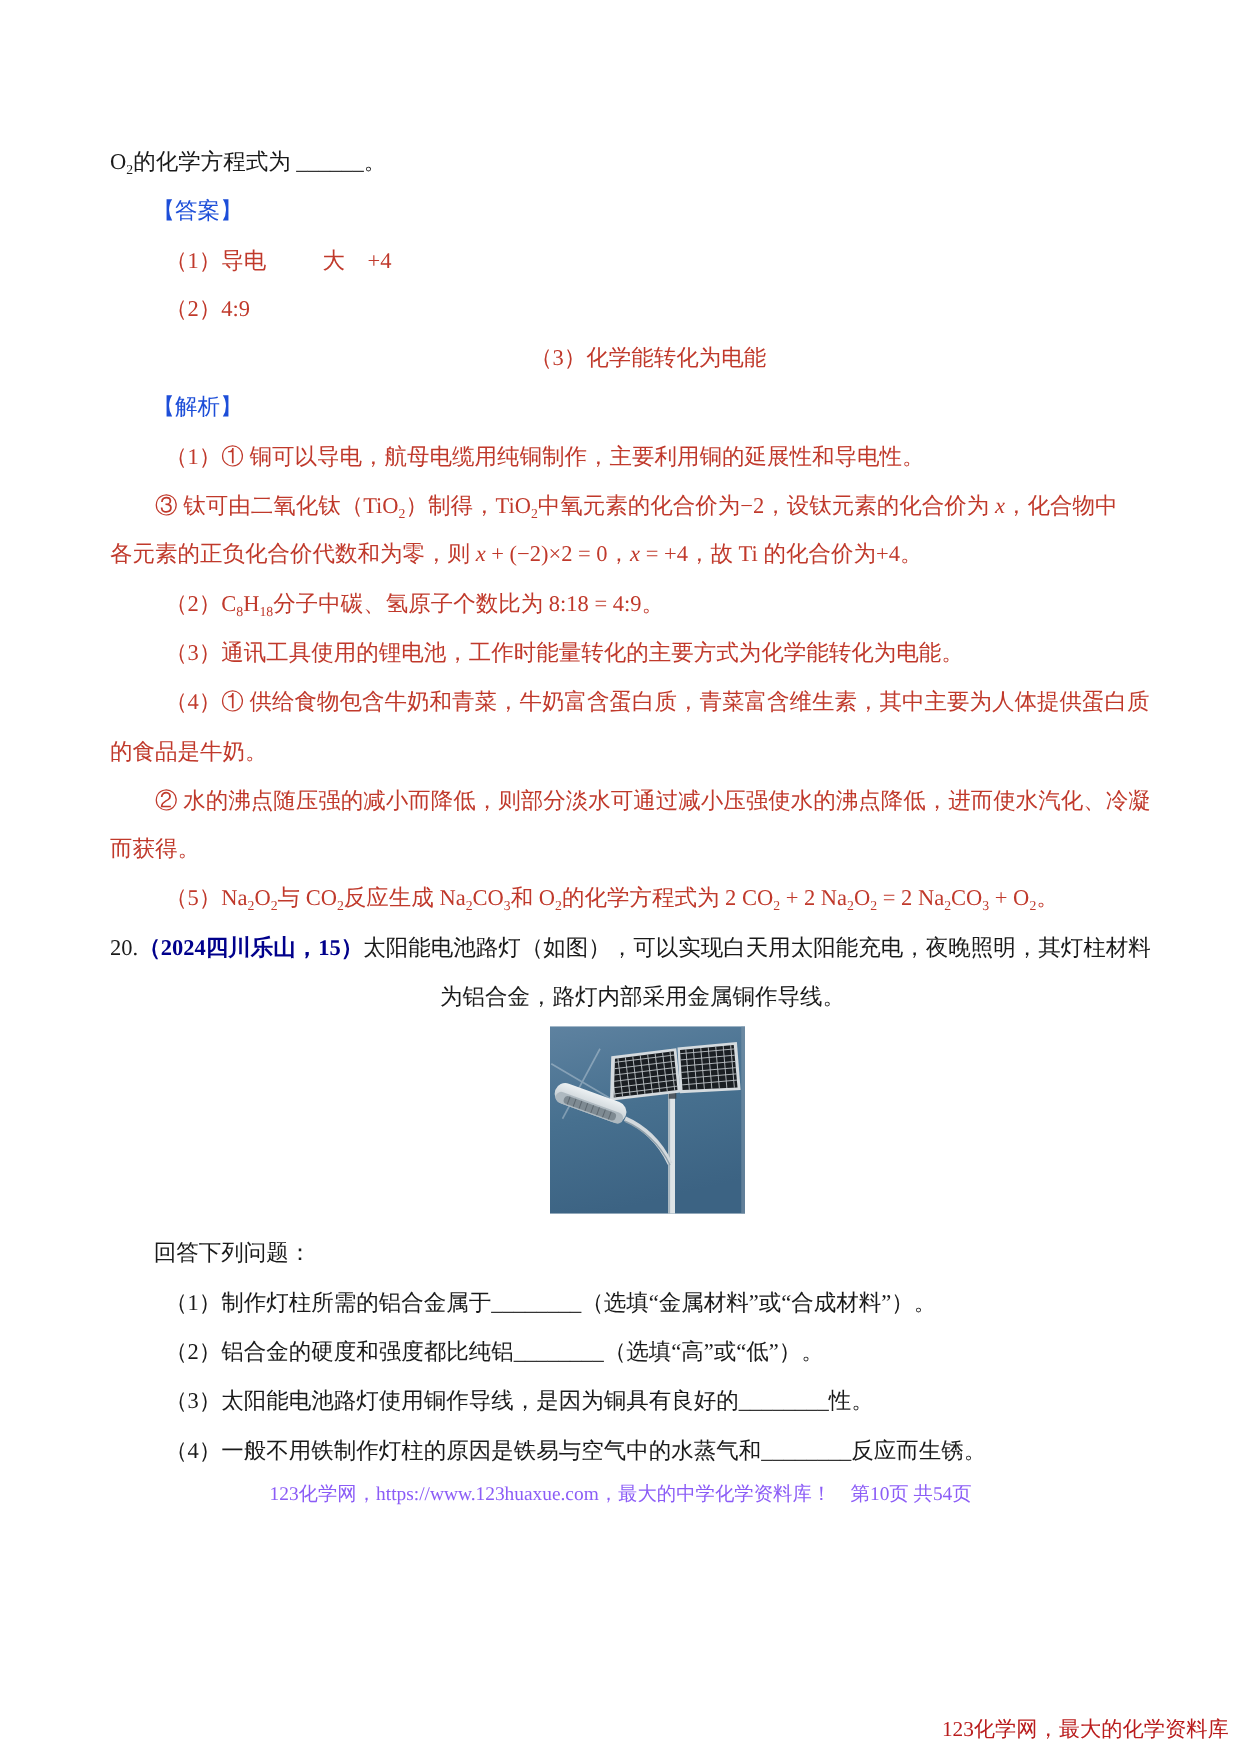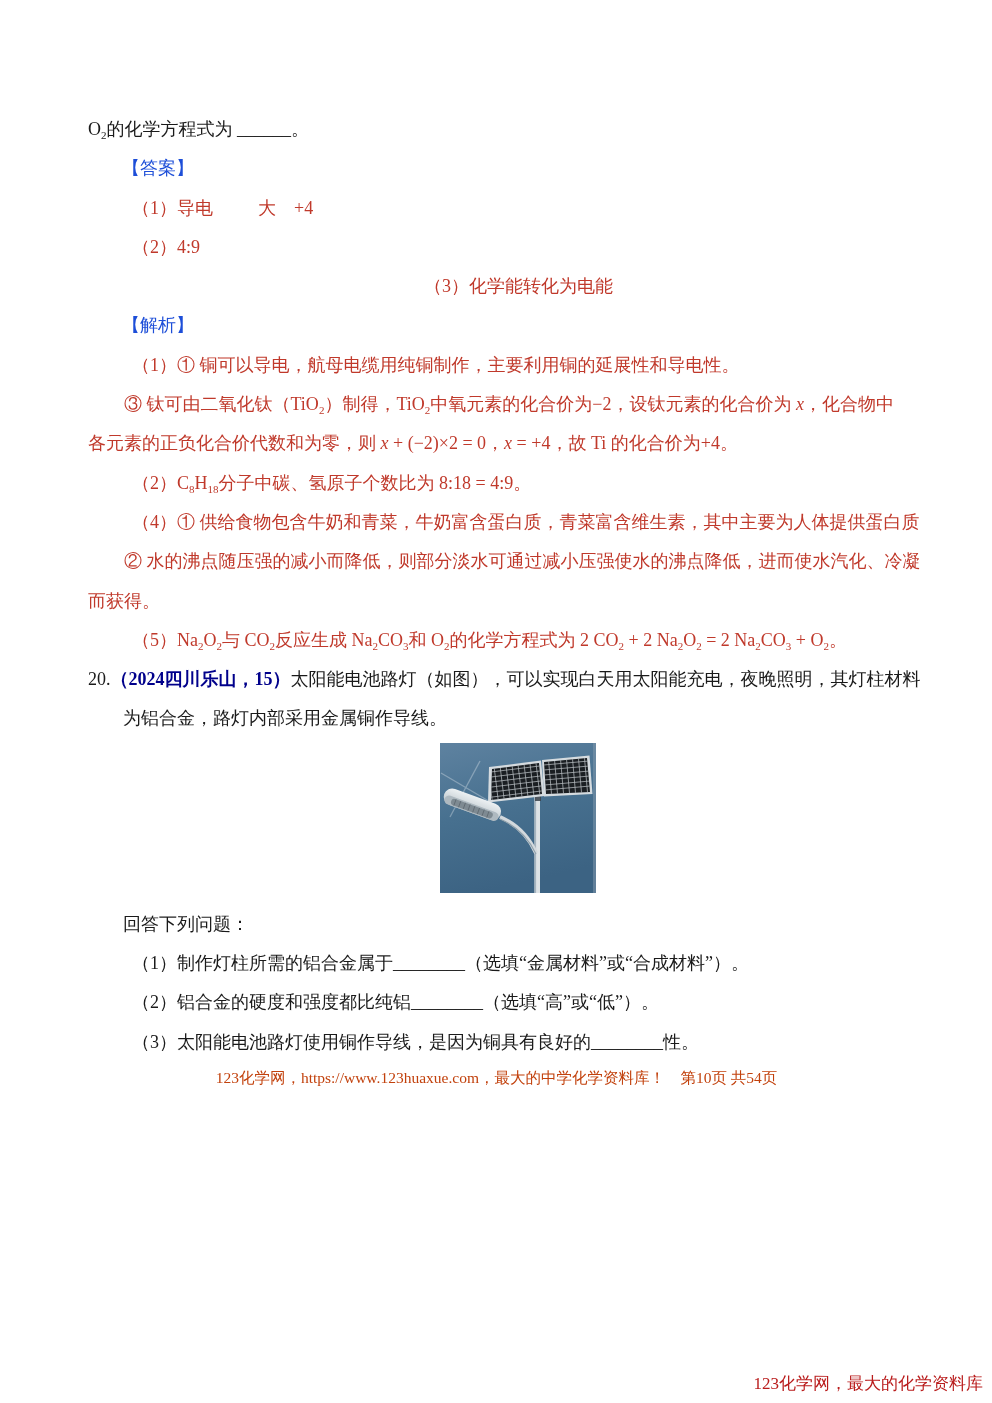--- a/index.html
+++ b/index.html
@@ -27,21 +27,21 @@
   .figure {
     width:156px; height:150px;
     margin:4px 0 12px 352px;
     line-height:0;
   }
   .footer {
     text-align:center;
     height:30px; line-height:30px;
     font-size:15.5px;
     margin-top:1px;
-    color:#c2410c;
+    color:#8b5cf6;
   }
   .watermark {
     position:absolute;
     right:9px; bottom:8px;
     font-size:17px;
     color:#b91c1c;
   }
 </style>
 </head>
 <body>
@@ -52,26 +52,28 @@
       <div class="line"><span>O</span><span class="sub">2</span><span>的化学方程式为</span><span>&nbsp;______</span><span>。</span></div>
       <div class="line" style="padding-left: 34px;"><span class="h">【答案】</span></div>
       <div class="line" style="padding-left: 44px;"><span class="r">（1）导电</span><span>&nbsp;&nbsp;&nbsp;&nbsp;&nbsp;&nbsp;&nbsp;&nbsp;&nbsp;&nbsp;</span><span class="r">大</span><span>&nbsp;&nbsp;&nbsp;&nbsp;</span><span class="r">+4</span></div>
       <div class="line" style="padding-left: 44px;"><span class="r">（2）4:9</span></div>
       <div class="line" style="padding-left: 44px; text-align: center;"><span class="r">（3）化学能转化为电能</span></div>
       <div class="line" style="padding-left: 34px;"><span class="h">【解析】</span></div>
       <div class="line" style="padding-left: 44px;"><span class="r">（1）① 铜可以导电，航母电缆用纯铜制作，主要利用铜的延展性和导电性。</span></div>
       <div class="line" style="padding-left: 36px;"><span class="r">③ 钛可由二氧化钛（TiO</span><span class="r sub">2</span><span class="r">）制得，TiO</span><span class="r sub">2</span><span class="r">中氧元素的化合价为−2，设钛元素的化合价为 </span><span class="r i">x</span><span class="r">，化合物中</span></div>
       <div class="line"><span class="r">各元素的正负化合价代数和为零，则 </span><span class="r i">x</span><span class="r"> + (−2)×2 = 0，</span><span class="r i">x</span><span class="r"> = +4，故 Ti 的化合价为+4。</span></div>
       <div class="line" style="padding-left: 44px;"><span class="r">（2）C</span><span class="r sub">8</span><span class="r">H</span><span class="r sub">18</span><span class="r">分子中碳、氢原子个数比为 8:18 = 4:9。</span></div>
+      <div class="line" style="padding-left: 44px;"><span class="r">（3）通讯工具使用的锂电池，工作时能量转化的主要方式为化学能转化为电能。</span></div>
       <div class="line" style="padding-left: 44px;"><span class="r">（4）① 供给食物包含牛奶和青菜，牛奶富含蛋白质，青菜富含维生素，其中主要为人体提供蛋白质</span></div>
+      <div class="line"><span class="r">的食品是牛奶。</span></div>
       <div class="line" style="padding-left: 36px;"><span class="r">② 水的沸点随压强的减小而降低，则部分淡水可通过减小压强使水的沸点降低，进而使水汽化、冷凝</span></div>
       <div class="line"><span class="r">而获得。</span></div>
       <div class="line" style="padding-left: 44px;"><span class="r">（5）Na</span><span class="r sub">2</span><span class="r">O</span><span class="r sub">2</span><span class="r">与 CO</span><span class="r sub">2</span><span class="r">反应生成 Na</span><span class="r sub">2</span><span class="r">CO</span><span class="r sub">3</span><span class="r">和 O</span><span class="r sub">2</span><span class="r">的化学方程式为 2 CO</span><span class="r sub">2</span><span class="r"> + 2 Na</span><span class="r sub">2</span><span class="r">O</span><span class="r sub">2</span><span class="r"> = 2 Na</span><span class="r sub">2</span><span class="r">CO</span><span class="r sub">3</span><span class="r"> + O</span><span class="r sub">2</span><span class="r">。</span></div>
       <div class="line"><span>20.</span><span class="b">（2024四川乐山，15）</span><span>太阳能电池路灯（如图），可以实现白天用太阳能充电，夜晚照明，其灯柱材料</span></div>
-      <div class="line" style="padding-left: 35px;"><span>为铝合金，路灯内部采用金属铜作导线。</span></div>
+      <div class="line" style="padding-left: 35px; text-align: center;"><span>为铝合金，路灯内部采用金属铜作导线。</span></div>
     </div>
 
   <figure class="figure">
     <svg viewBox="0 0 156 150" width="156" height="150" aria-hidden="true">
       <defs>
         <linearGradient id="bg" x1="0" y1="0" x2="0.25" y2="1">
           <stop offset="0" stop-color="#5E82A0"></stop>
           <stop offset="0.5" stop-color="#47708F"></stop>
           <stop offset="1" stop-color="#3C6383"></stop>
         </linearGradient>
@@ -162,20 +164,21 @@
         </g>
       </g>
     </svg>
   </figure>
 
   <div>
       <div class="line" style="padding-left: 35px;"><span>回答下列问题：</span></div>
       <div class="line" style="padding-left: 44px;"><span>（1）制作灯柱所需的铝合金属于________（选填“金属材料”或“合成材料”）。</span></div>
       <div class="line" style="padding-left: 44px;"><span>（2）铝合金的硬度和强度都比纯铝________（选填“高”或“低”）。</span></div>
       <div class="line" style="padding-left: 44px;"><span>（3）太阳能电池路灯使用铜作导线，是因为铜具有良好的________性。</span></div>
+      <div class="line" style="padding-left: 44px;"><span>（4）一般不用铁制作灯柱的原因是铁易与空气中的水蒸气和________反应而生锈。</span></div>
     </div>
 
   <div class="footer">
     <span>123化学网，https://www.123huaxue.com，最大的中学化学资料库！&nbsp;&nbsp;&nbsp;&nbsp;第10页&nbsp;共54页</span>
   </div>
 
 </div>
 
 <div class="watermark">123化学网，最大的化学资料库</div>
 

